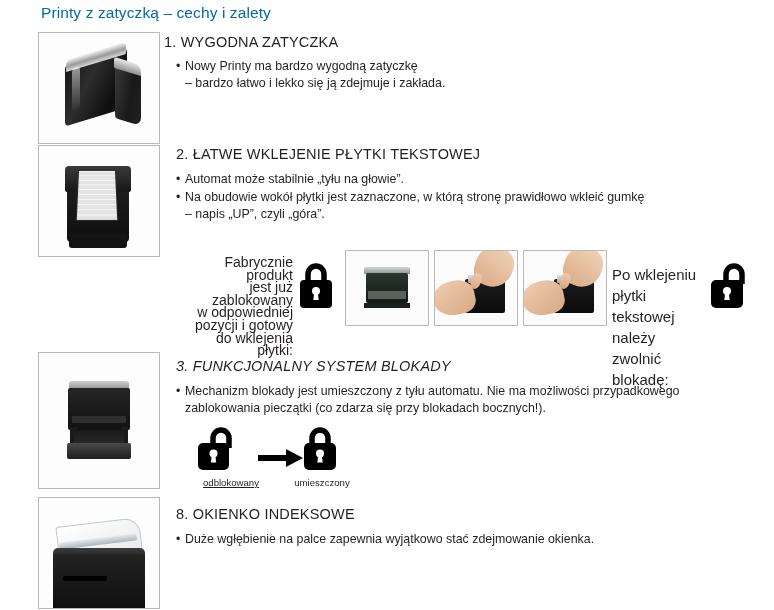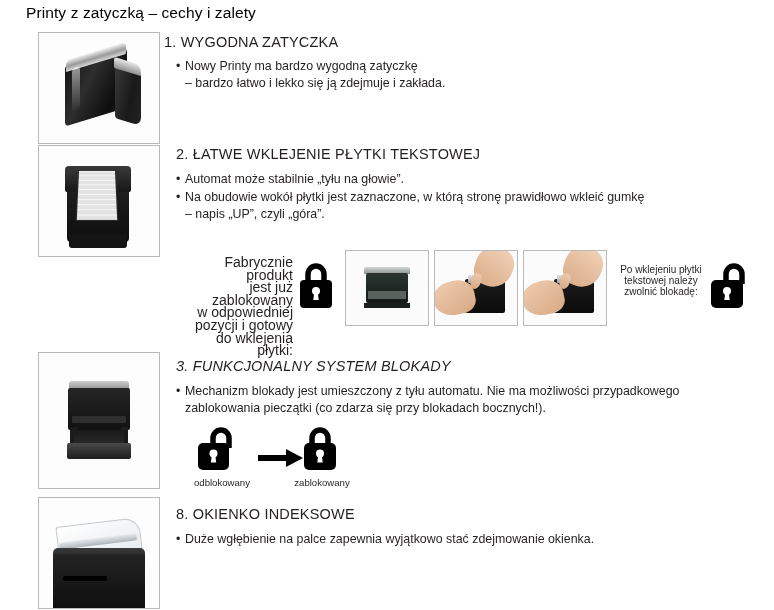--- a/index.html
+++ b/index.html
@@ -11,24 +11,24 @@
     width: 774px;
     height: 610px;
     position: relative;
     font-family: "Liberation Sans", sans-serif;
     color: #231f20;
     overflow: hidden;
   }
 
   .page-title {
     position: absolute;
-    left: 26px;
+    left: 41px;
     top: 4px;
     font-size: 15.5px;
-    color: #000000;
+    color: #0369a1;
     letter-spacing: 0.1px;
     white-space: nowrap;
   }
 
   
   .photo {
     position: absolute;
     border: 1px solid #b9b9b9;
     background: #ffffff;
     overflow: hidden;
@@ -233,23 +233,23 @@
     width: 110px;
     text-align: right;
     font-size: 14px;
     line-height: 12.6px;
     color: #231f20;
   }
   .cap-right {
     position: absolute;
     left: 612px; top: 264px;
     width: 98px;
-    text-align: center;
-    font-size: 10px;
-    line-height: 11px;
+    text-align: left;
+    font-size: 15px;
+    line-height: 21px;
     color: #231f20;
   }
 
   .lock {
     position: absolute;
   }
 
   .strip-photo {
     position: absolute;
     border: 1px solid #b9b9b9;
@@ -478,22 +478,22 @@
 
 <div class="lock-diagram" style="left:301px; top:424px;">
   <svg width="40" height="48" viewBox="0 0 40 48" aria-hidden="true">
     <path d="M11 20 V14 a8 8 0 0 1 16 0 V20" fill="none" stroke="#000" stroke-width="5.5"></path>
     <rect x="3" y="19" width="32" height="27" rx="5" fill="#000"></rect>
     <circle cx="19" cy="29.5" r="4" fill="#fff"></circle>
     <path d="M17.4 29.5 h3.2 l1.1 9 h-5.4 z" fill="#fff"></path>
   </svg>
 </div>
 
-<div class="ld-label" style="left:179px; top:477px; width:86px;">odblokowany</div>
-<div class="ld-label" style="left:279px; top:477px; width:86px;">zablokowany</div>
+<div class="ld-label" style="left:188px; top:477px; width:86px;text-decoration:underline;">odblokowany</div>
+<div class="ld-label" style="left:279px; top:477px; width:86px;">umieszczony</div>
 
 <div class="photo ph4">
   <div class="photo-inner">
     <div class="p4-window"></div>
     <div class="p4-window-edge"></div>
     <div class="p4-top"></div>
     <div class="p4-body"></div>
     <div class="p4-groove"></div>
   </div>
 </div>

